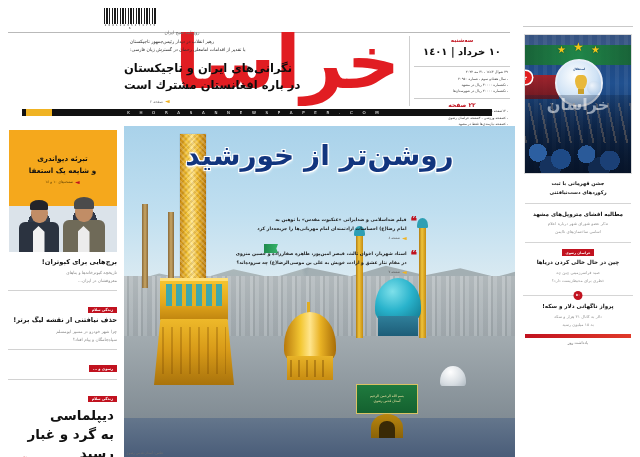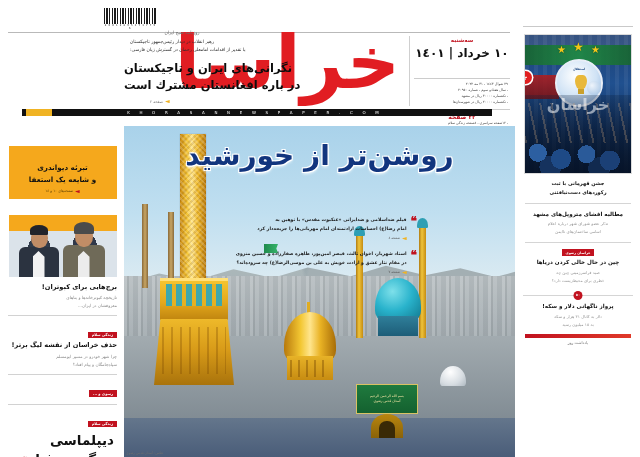--- a/index.html
+++ b/index.html
@@ -72,26 +72,26 @@
     color: #1a1a1a;
     direction: rtl;
   }
   .date-weekday {
     font-size: 5.6px;
     font-weight: bold;
     color: #c1121f;
     line-height: 1.5;
   }
   .date-main {
-    font-size: 12px;
+    font-size: 10px;
     font-weight: bold;
     color: #111;
     line-height: 1.6;
     border-bottom: 1px solid #ccc;
-    padding-bottom: 14px;
+    padding-bottom: 6px;
   }
   .date-sub {
     font-size: 3.5px;
     color: #3a3a3a;
     line-height: 1.75;
     padding-top: 2px;
     text-align: right;
     padding-right: 2px;
   }
   .pages-count {
@@ -224,23 +224,23 @@
     top: 130px;
     left: 5px;
     width: 115px;
     height: 322px;
     direction: rtl;
   }
 
   .promo-yellow {
     position: relative;
     width: 108px;
-    margin: 16px auto;
+    margin: 0 auto;
     background: #f5a81c;
-    padding: 16px 6px 5px 6px;
+    padding: 23px 6px 5px 6px;
     text-align: center;
   }
   .promo-title {
     font-size: 7.2px;
     font-weight: bold;
     color: #111;
     line-height: 1.6;
   }
   .promo-ref {
     margin-top: 3px;
@@ -961,21 +961,21 @@
 
     <div class="lc-item">
       <div class="lc-title">برج‌هایی برای کبوتران!</div>
       <div class="lc-body" style="white-space:pre-line">تاریخچه کبوترخانه‌ها و بناهای
 معروفشان در ایران...</div>
     </div>
     <div class="lc-sep"></div>
 
     <div class="lc-item">
       <span class="badge-red">زندگی سلام</span>
-      <div class="lc-title">حذف خراسان از نقشه لیگ برتر!</div>
+      <div class="lc-title">حذف نیافتنی از نقشه لیگ برتر!</div>
       <div class="lc-body" style="white-space:pre-line">چرا شهر خودرو در مسیر ابومسلم
 سیاه‌جامگان و پیام افتاد؟</div>
     </div>
     <div class="lc-sep"></div>
 
     <div class="lc-item">
       <span class="badge-red">رسوی و ...</span>
     </div>
     <div class="lc-sep"></div>
 

